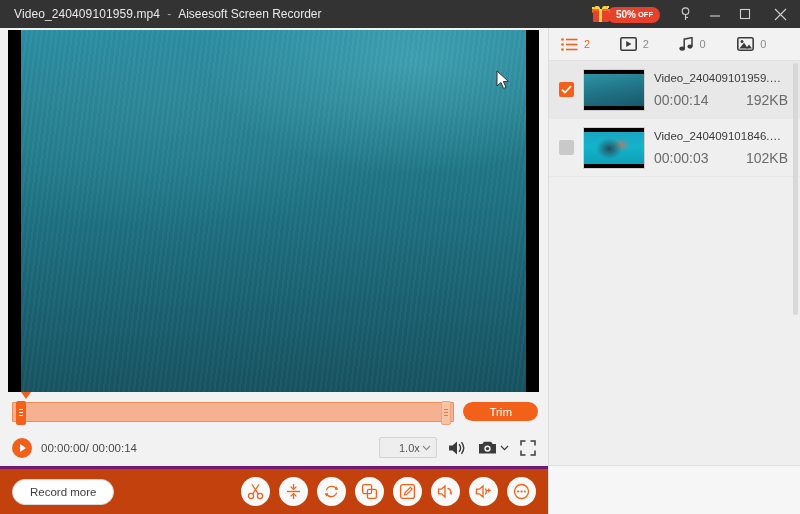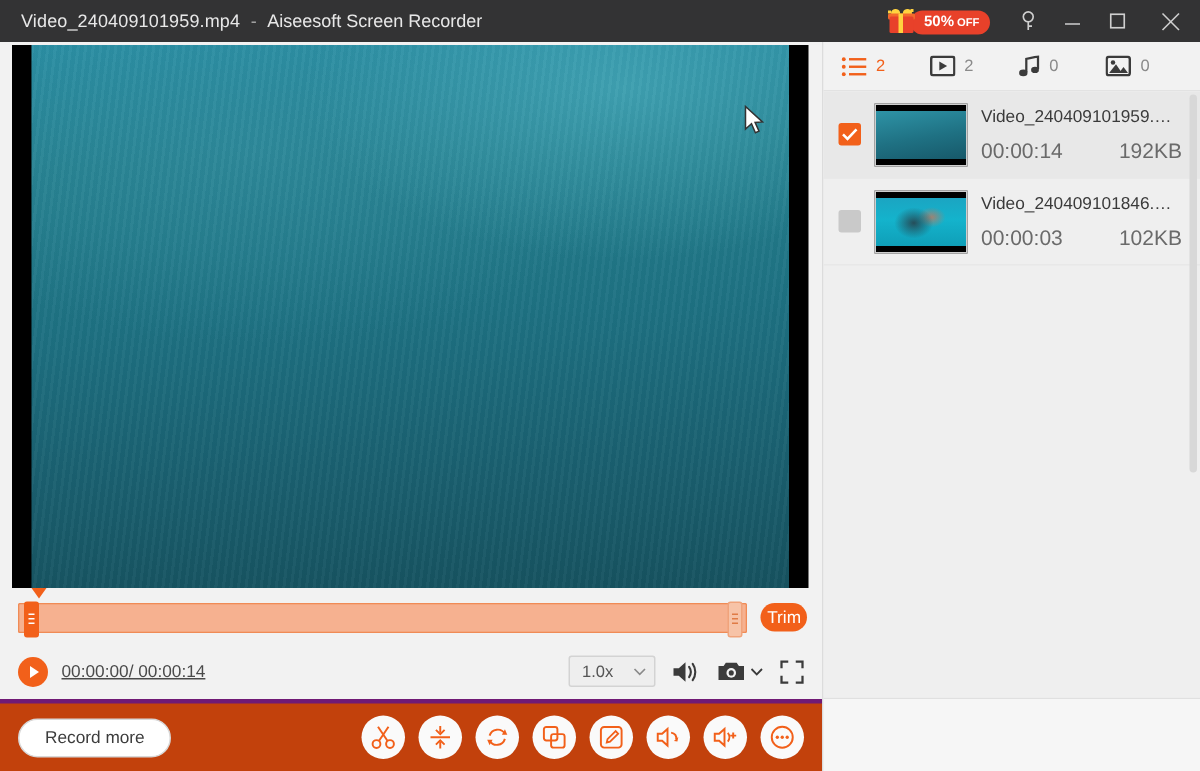--- a/index.html
+++ b/index.html
@@ -85,37 +85,37 @@
   .handle {
     position: absolute; top: -2px; width: 10px; height: 24px; border-radius: 2px;
     display: flex; flex-direction: column; align-items: center; justify-content: center; gap: 2px;
   }
   .handle.l { left: 3px; background: #f2601a; }
   .handle.r { right: 2px; background: #f7c3a7; border: 1px solid #f0a37b; }
   .handle i { display: block; width: 4px; height: 1px; background: #fff; }
   .handle.r i { background: #e07b45; }
   .trim-btn {
     background: #f2601a; color: #fff; border: none; border-radius: 11px;
-    height: 19px; padding: 0 4px; font-size: 11.5px; cursor: pointer;
+    height: 19px; padding: 0 26px; font-size: 11.5px; cursor: pointer;
     font-family: "Liberation Sans", sans-serif;
   }
 
   
   .ctrl-row { height: 38px; display: flex; align-items: center; padding: 0 12px 0 12px; gap: 9px; }
   .play-btn {
     width: 20px; height: 20px; border-radius: 50%; background: #f2601a;
     display: flex; align-items: center; justify-content: center; cursor: pointer;
   }
   .play-btn .tri { width: 0; height: 0; border-left: 6px solid #fff; border-top: 4px solid transparent; border-bottom: 4px solid transparent; margin-left: 2px; }
-  .time-text { font-size: 11.5px; color: #4a4a4a; text-decoration: underline; }
+  .time-text { font-size: 11.5px; color: #4a4a4a; }
   .ctrl-right { margin-left: auto; display: flex; align-items: center; gap: 11px; }
   .speed-sel {
     width: 58px; height: 21px; background: #eeeeee; border: 1px solid #d3d3d3;
     border-radius: 2px; display: flex; align-items: center; justify-content: space-between;
-    padding: 0 5px 0 8px; font-size: 11px; color: #555; cursor: pointer;
+    padding: 0 5px 0 19px; font-size: 11px; color: #555; cursor: pointer;
   }
   .icon-btn { display: flex; align-items: center; cursor: pointer; color: #3b3b3b; }
 
   
   .bottombar {
     height: 49px; border-top: 3px solid #701a75; background: #c2410c;
     display: flex; align-items: center; padding: 0 12px; gap: 10px;
   }
   .pill {
     height: 26px; border-radius: 13px; font-size: 11.5px; padding: 0 17px;

